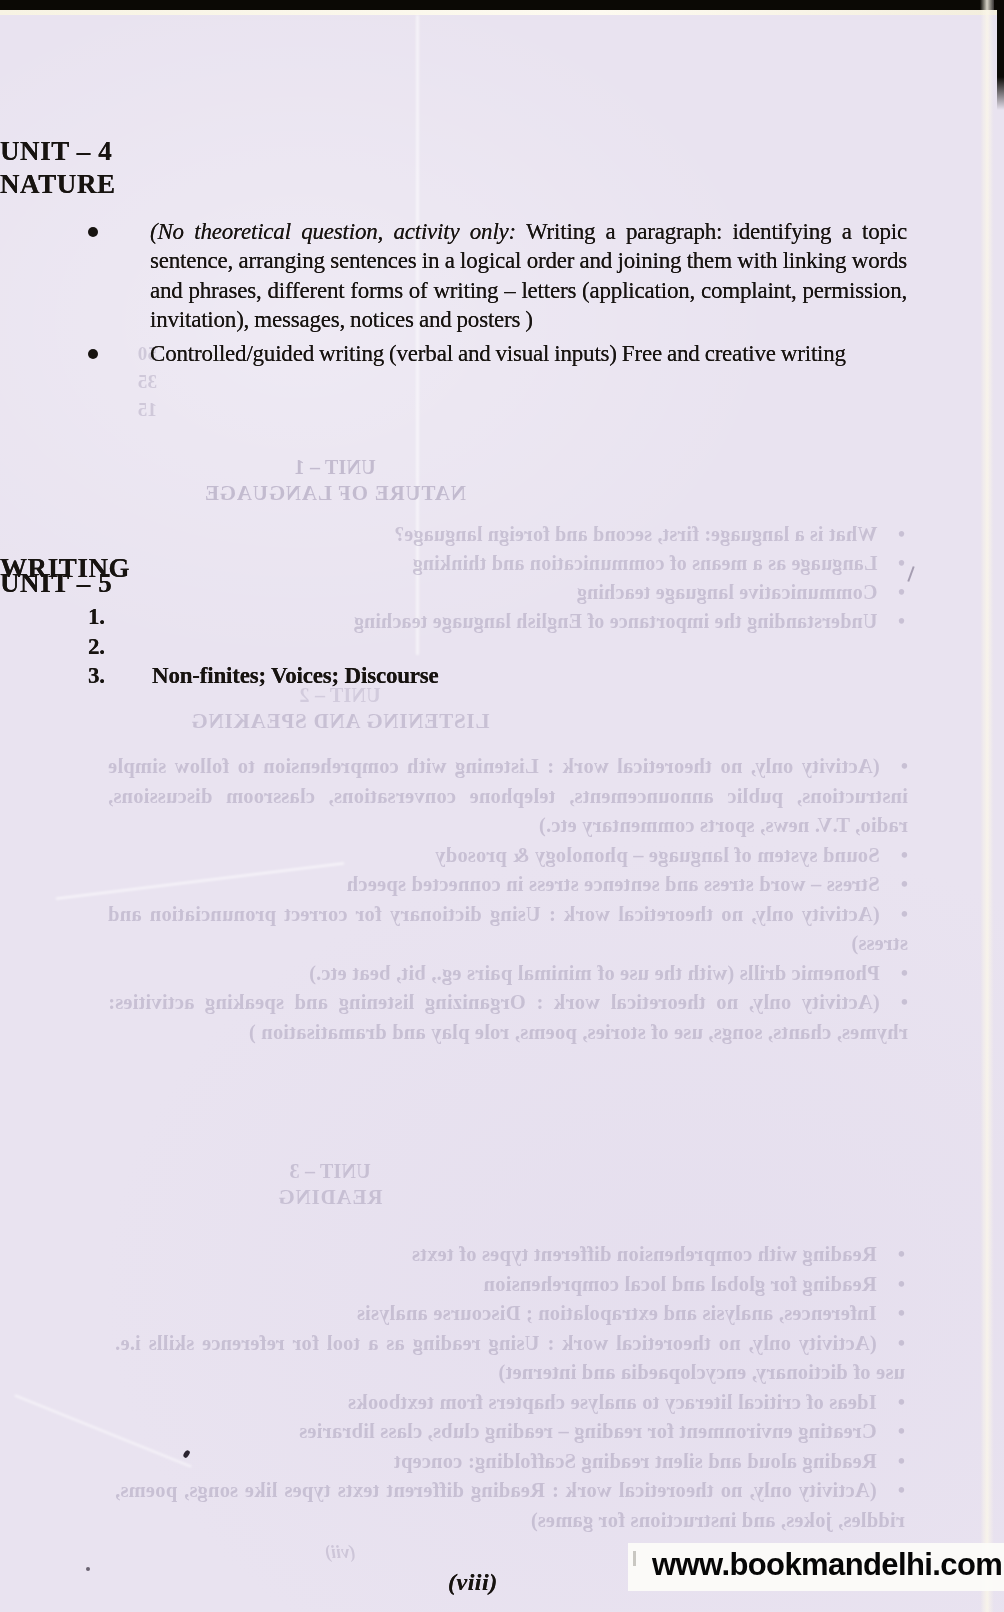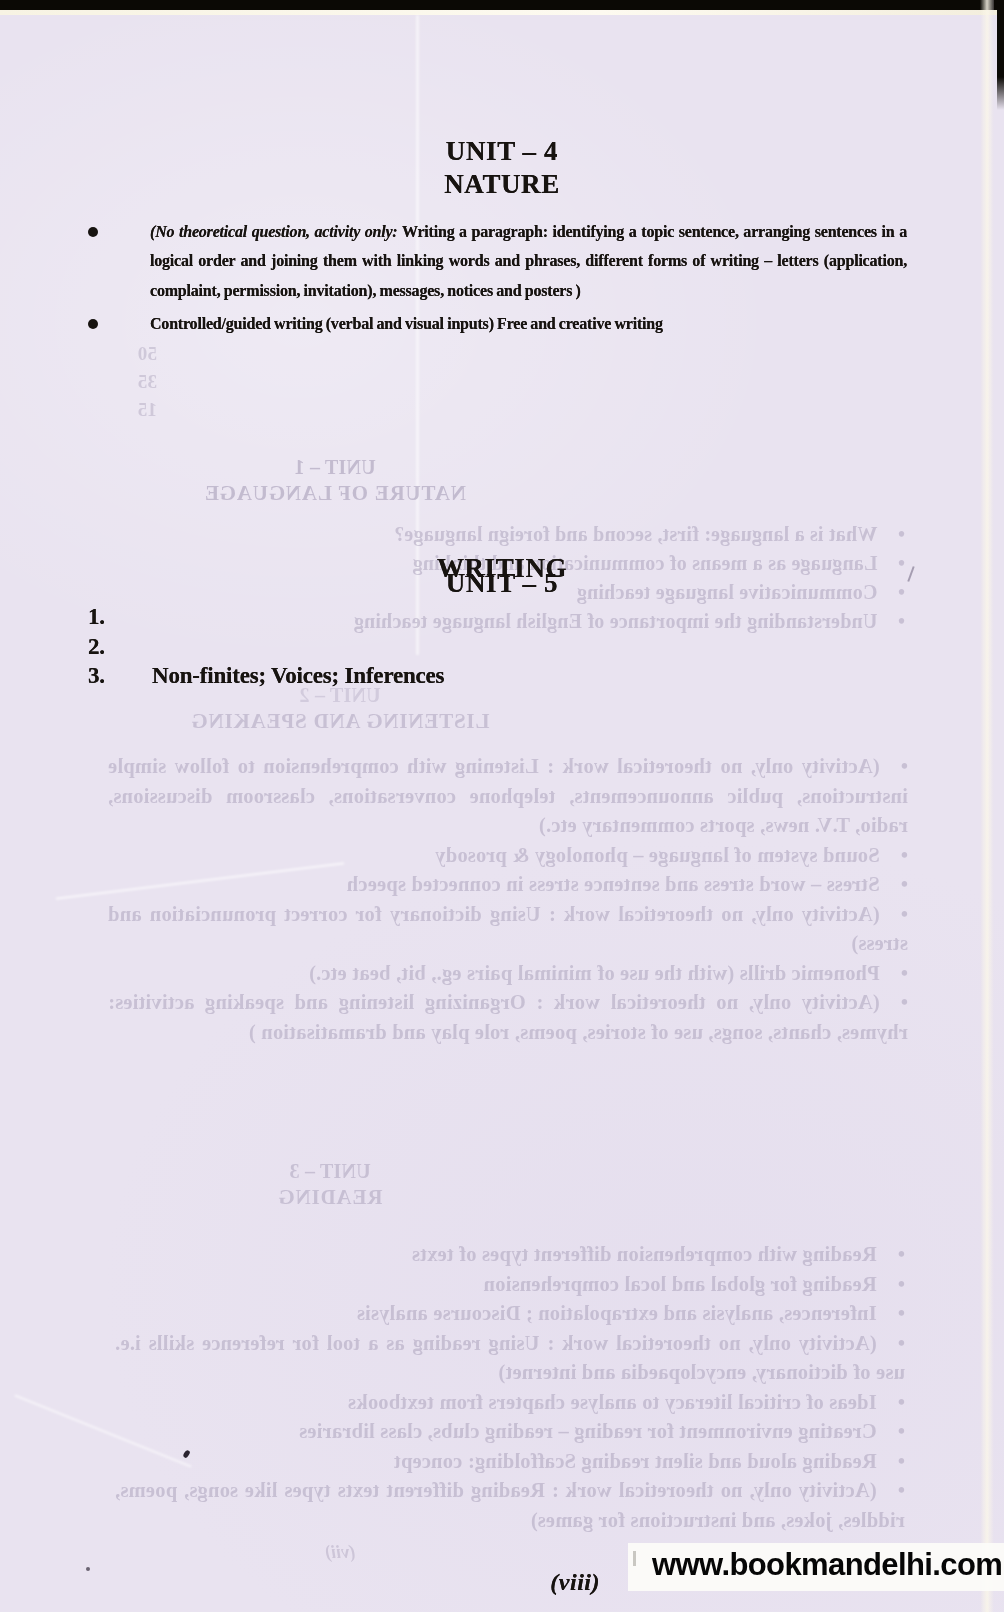--- a/index.html
+++ b/index.html
@@ -35,32 +35,32 @@
   .g-soft{opacity:.50;}
   .g-faint{opacity:.42;}
   .g-li::before{content:"\2022\2002\2002";}
   .g-title{font-size:20px;line-height:26px;}
   .g-sub{font-size:21px;line-height:26px;letter-spacing:.8px;}
   .g-body{font-size:20.5px;line-height:29.5px;margin:0;}
 
   
   .ink{position:absolute;left:0;top:0;width:100%;height:100%;color:#171310;}
   .heading{
-    position:absolute;left:0;width:1004px;text-align:center;
+    position:absolute;left:0;width:1004px;text-align:left;
     font-weight:700;font-size:27px;line-height:33px;letter-spacing:.6px;
     text-shadow:0 0 .6px rgba(23,19,16,.95);
   }
   .body-block{position:absolute;left:150px;width:757px;}
-  .bullet{position:relative;text-align:justify;font-weight:700;font-size:16px;line-height:29.4px;margin:0 0 4px 0;letter-spacing:-.2px;word-spacing:-.5px;text-shadow:0 0 .6px rgba(23,19,16,.9);}
+  .bullet{position:relative;text-align:justify;font-weight:400;font-size:23px;line-height:29.4px;margin:0 0 4px 0;letter-spacing:-.2px;word-spacing:-.5px;text-shadow:0 0 .6px rgba(23,19,16,.9);}
   .bullet .dot{position:absolute;left:-62px;top:10px;width:10px;height:10px;border-radius:50%;background:#171310;}
   .lead-italic{font-style:italic;}
   .grammar{position:absolute;left:88px;top:602px;width:820px;}
   .g-row{display:flex;font-weight:700;font-size:23px;line-height:29.5px;letter-spacing:-.2px;text-shadow:0 0 .6px rgba(23,19,16,.9);}
   .g-num{width:64px;flex:0 0 64px;}
-  .footer-num{position:absolute;left:448px;top:1569px;width:152px;text-align:right;font-weight:700;font-style:italic;font-size:24px;letter-spacing:.5px;text-shadow:0 0 .5px rgba(23,19,16,.9);}
+  .footer-num{position:absolute;left:448px;top:1569px;width:152px;text-align:left;font-weight:700;font-style:italic;font-size:24px;letter-spacing:.5px;text-shadow:0 0 .5px rgba(23,19,16,.9);}
   .wm-band{position:absolute;left:628px;top:1543px;width:376px;height:48px;background:rgba(252,252,249,.93);}
   .wm-tick{position:absolute;left:633px;top:1551px;width:3px;height:15px;background:#c9c7c2;}
   .watermark{
     position:absolute;left:652px;top:1547px;width:352px;
     font-family:"Liberation Sans","DejaVu Sans",sans-serif;
     font-weight:600;font-size:31px;letter-spacing:-.6px;color:#060606;white-space:nowrap;
   }
 </style>
 </head>
 <body>
@@ -147,21 +147,21 @@
 
     <div class="grammar">
       <div class="g-row">
         <span class="g-num">1.</span>
       </div>
       <div class="g-row">
         <span class="g-num">2.</span>
       </div>
       <div class="g-row">
         <span class="g-num">3.</span>
-        <span>Non-finites; Voices; Inferences</span>
+        <span>Non-finites; Voices; Discourse</span>
       </div>
     </div>
 
     <div class="footer-num">(viii)</div>
 
     <div class="wm-band"></div>
     <div class="wm-tick"></div>
     <div class="watermark">www.bookmandelhi.com</div>
 
   </div>

